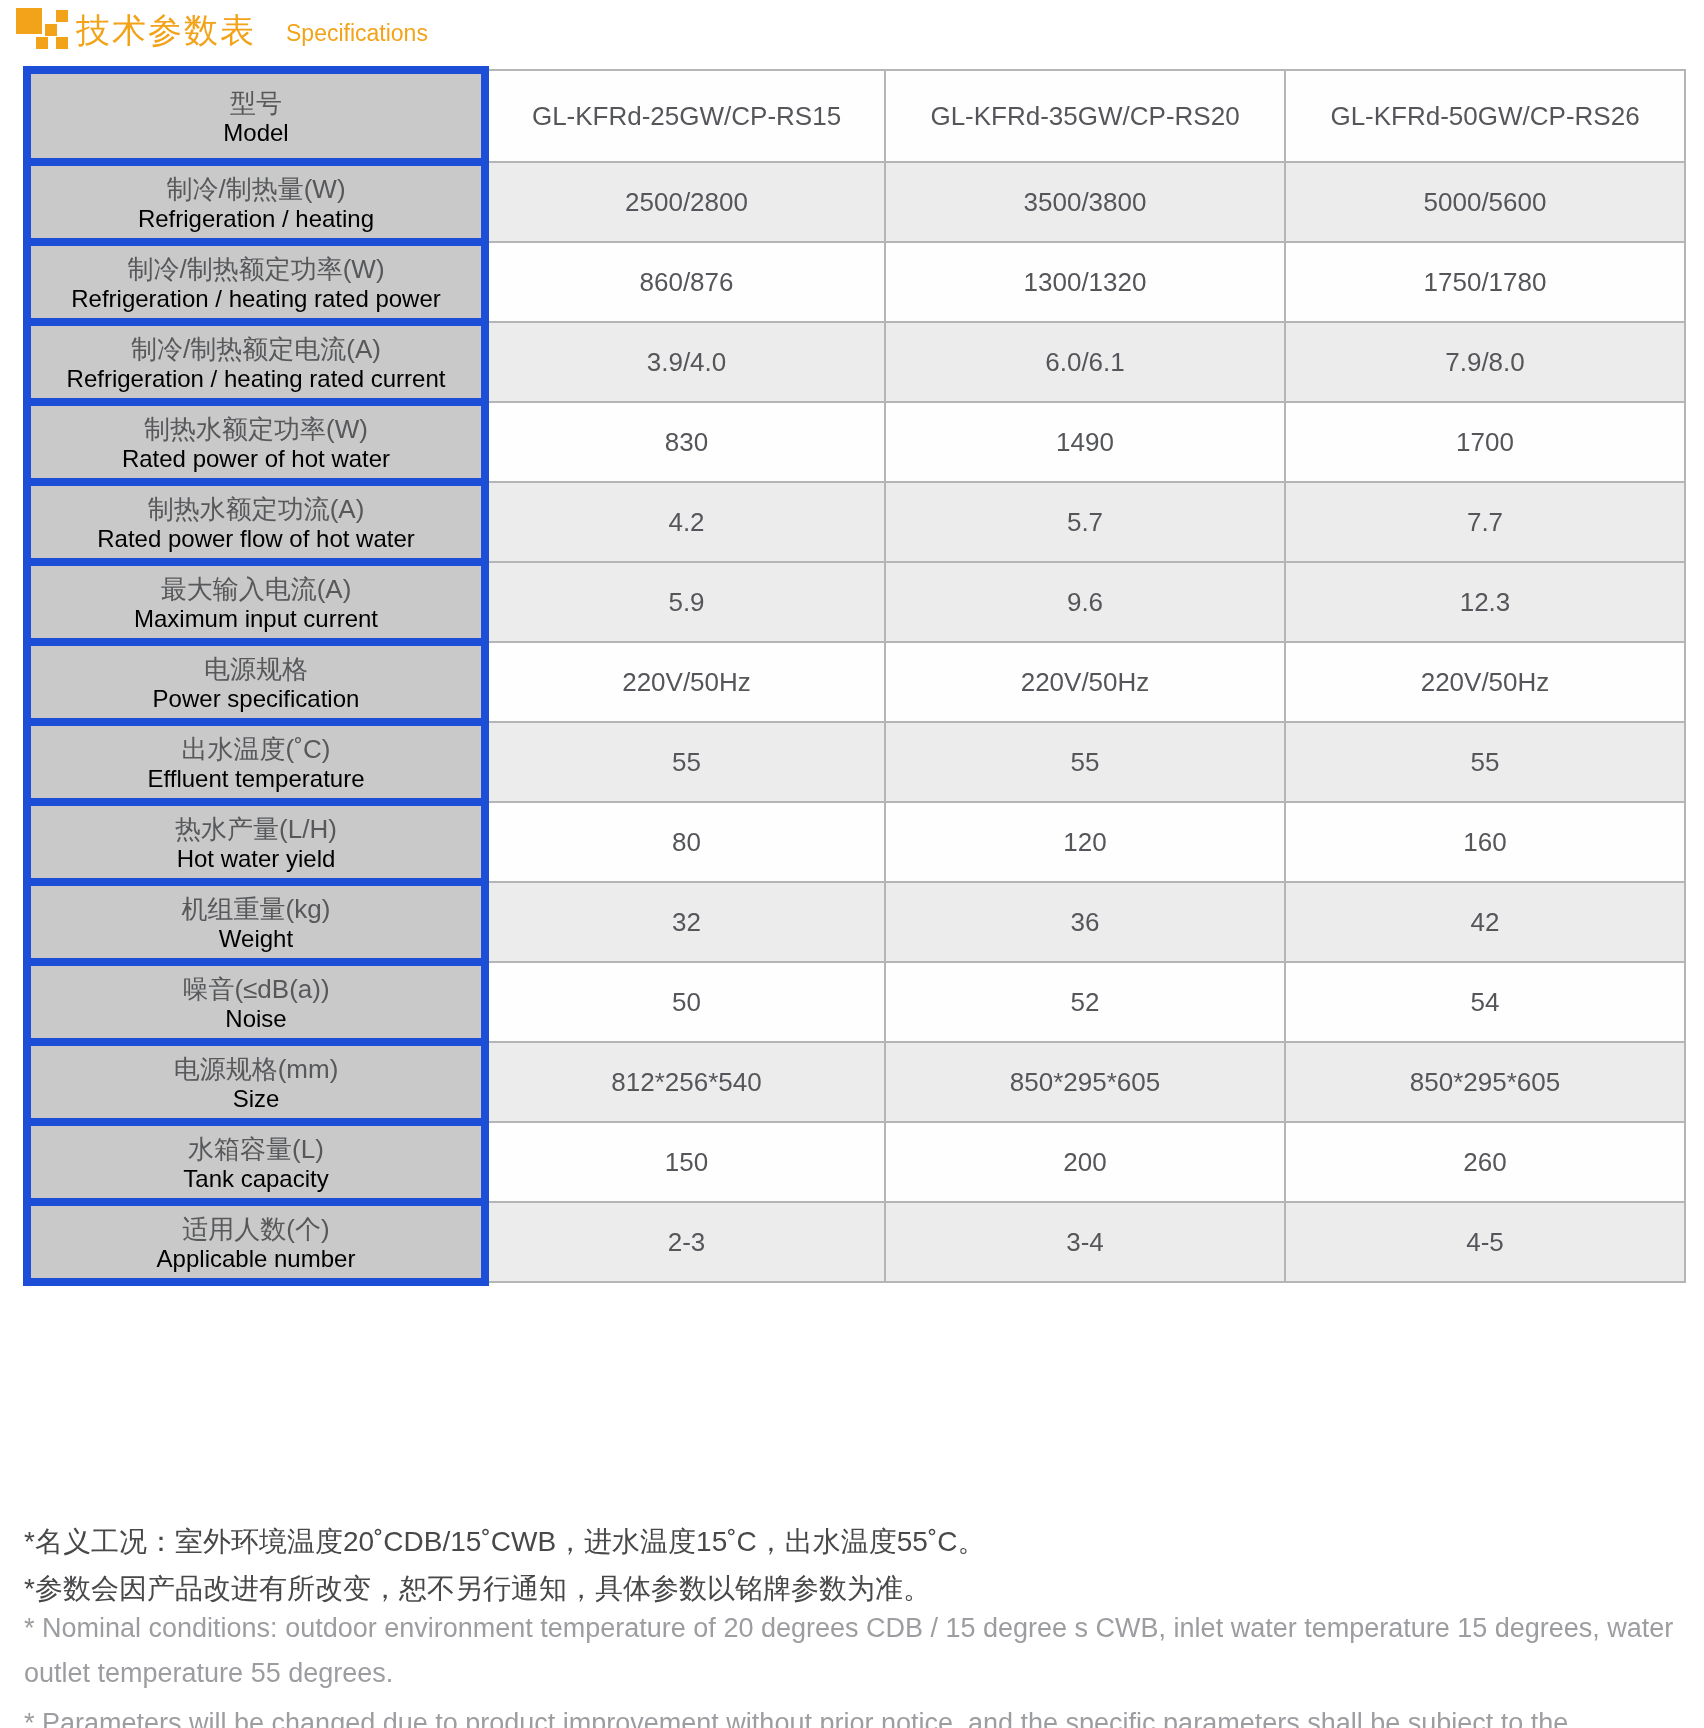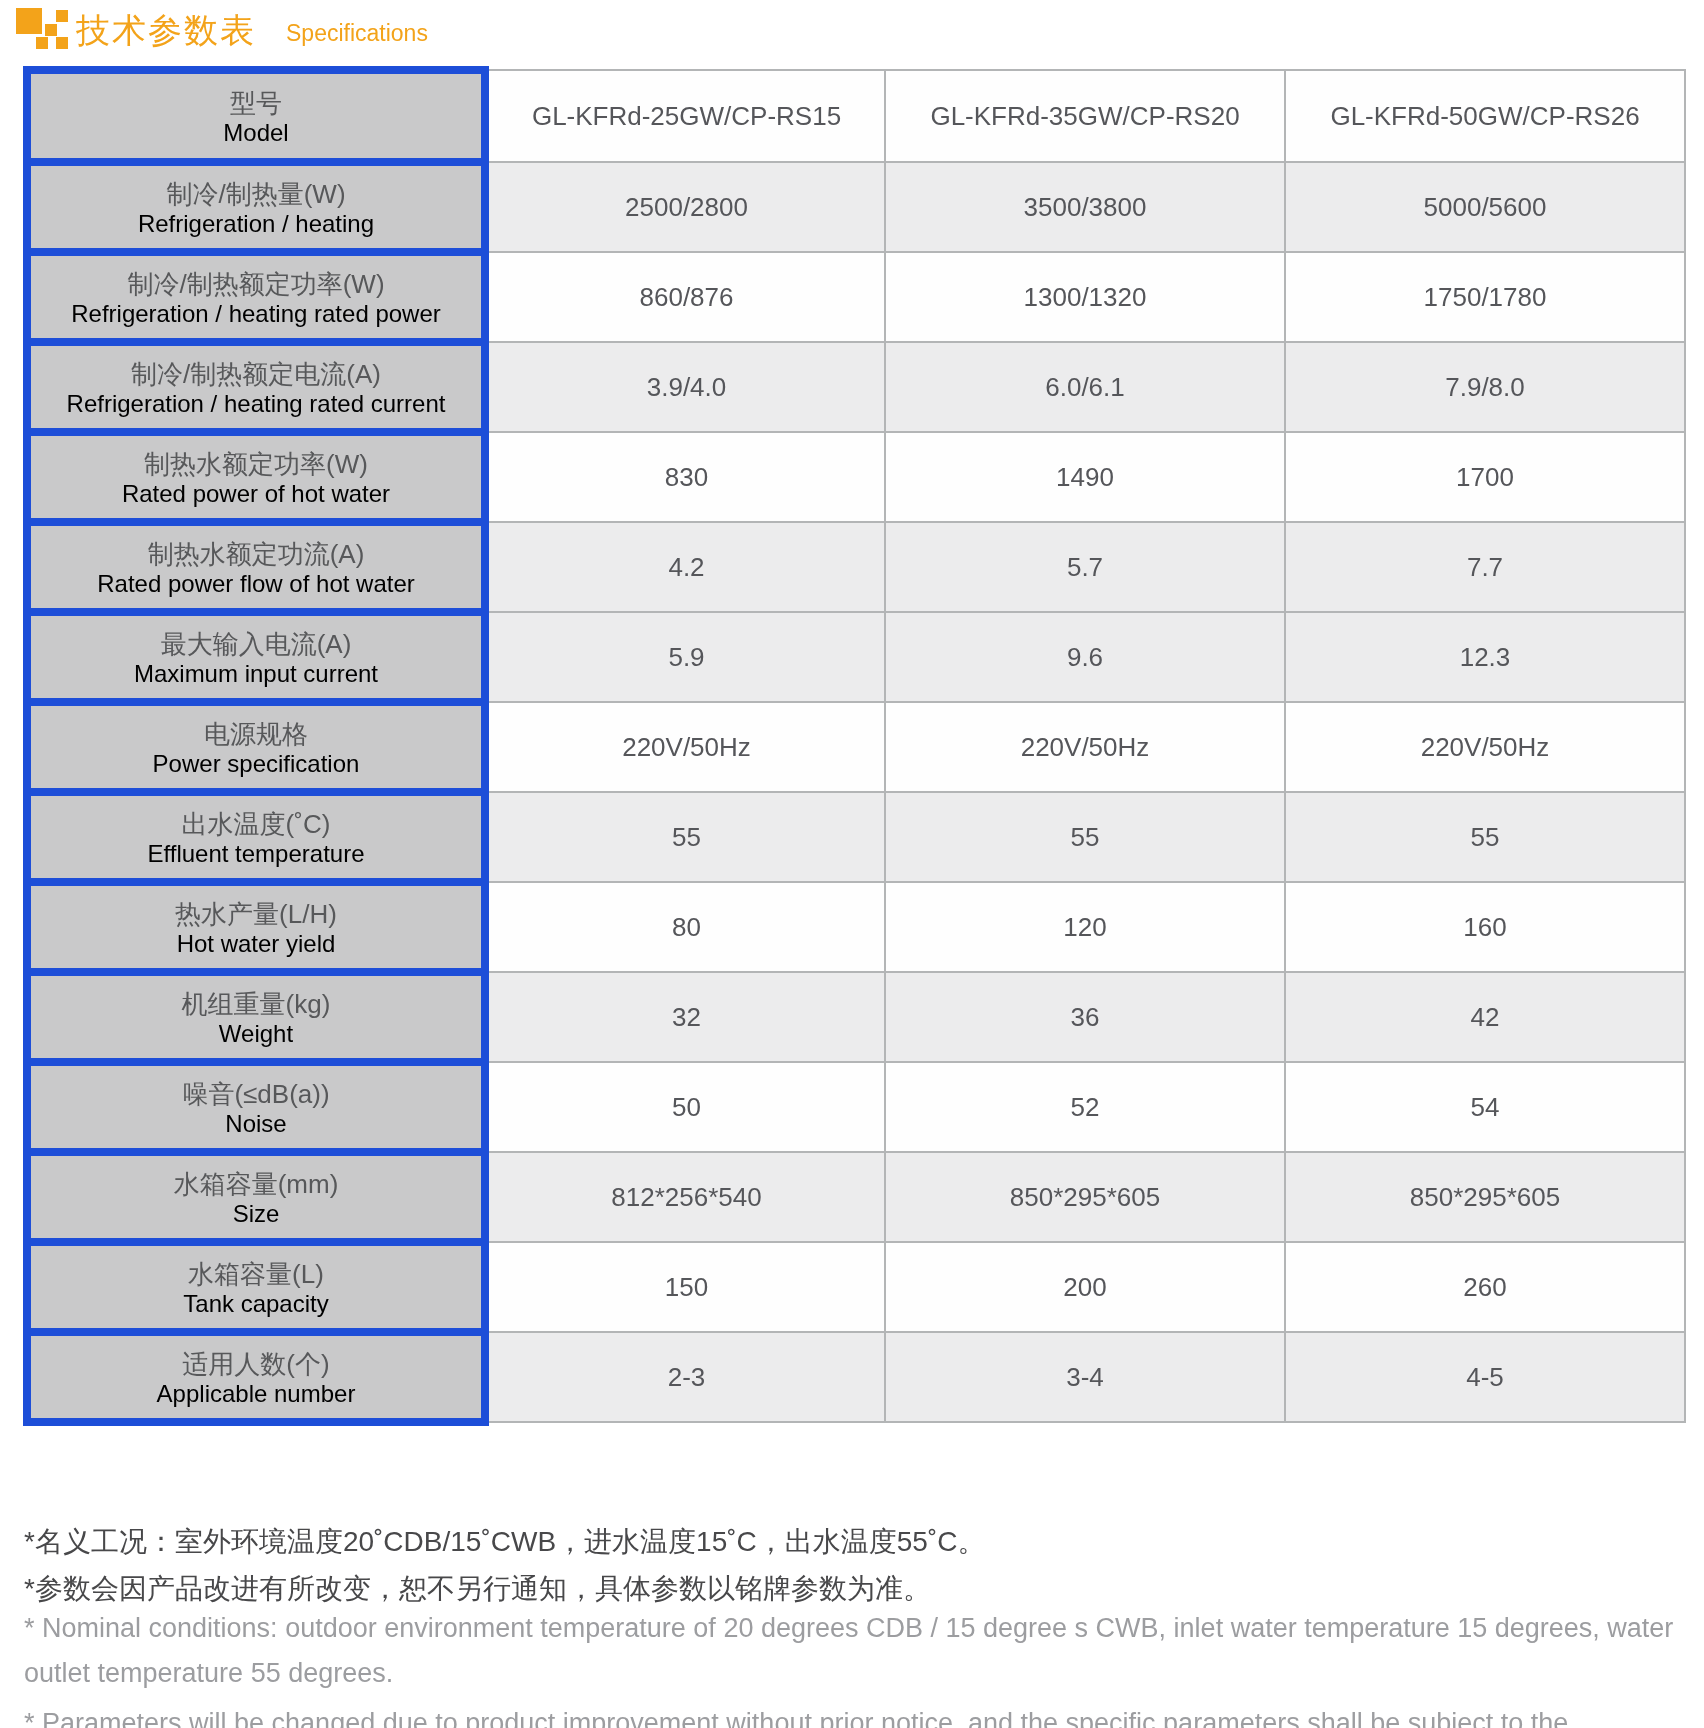--- a/index.html
+++ b/index.html
@@ -19,21 +19,21 @@
   .logo .sq-br {left:40px;top:29px;width:12px;height:12px;}
   .title-zh{font-size:34px;font-weight:normal;color:var(--accent);letter-spacing:2px;margin-left:4px;}
   .title-en{font-size:23px;color:var(--accent);margin-left:30px;position:relative;top:2px;}
   
   table.spec{
     position:absolute;left:23px;top:66px;width:1658px;
     border-collapse:collapse;table-layout:fixed;
   }
   col.c-label{width:458px;}
   col.c-data{width:400px;}
-  tr.spec-row{height:90px;}
+  tr.spec-row{height:80px;}
   tr.head-row{height:92px;}
   td{padding:0;vertical-align:middle;text-align:center;}
   td.label{
     background:#C9C9CA;
     border:8px solid #1d4ed8;
   }
   td.label .zh{display:block;font-size:26px;color:#57585A;line-height:34px;}
   td.label .en{display:block;font-size:24px;color:#000000;line-height:26px;}
   td.val{
     background:#FEFEFE;
@@ -176,21 +176,21 @@
         <td class="label">
           <span class="zh">噪音(≤dB(a))</span>
           <span class="en">Noise</span>
         </td>
         <td class="val">50</td>
         <td class="val">52</td>
         <td class="val">54</td>
       </tr>
       <tr class="spec-row alt">
         <td class="label">
-          <span class="zh">水箱容量(mm)</span>
+          <span class="zh">电源规格(mm)</span>
           <span class="en">Size</span>
         </td>
         <td class="val">812*256*540</td>
         <td class="val">850*295*605</td>
         <td class="val">850*295*605</td>
       </tr>
       <tr class="spec-row">
         <td class="label">
           <span class="zh">水箱容量(L)</span>
           <span class="en">Tank capacity</span>

